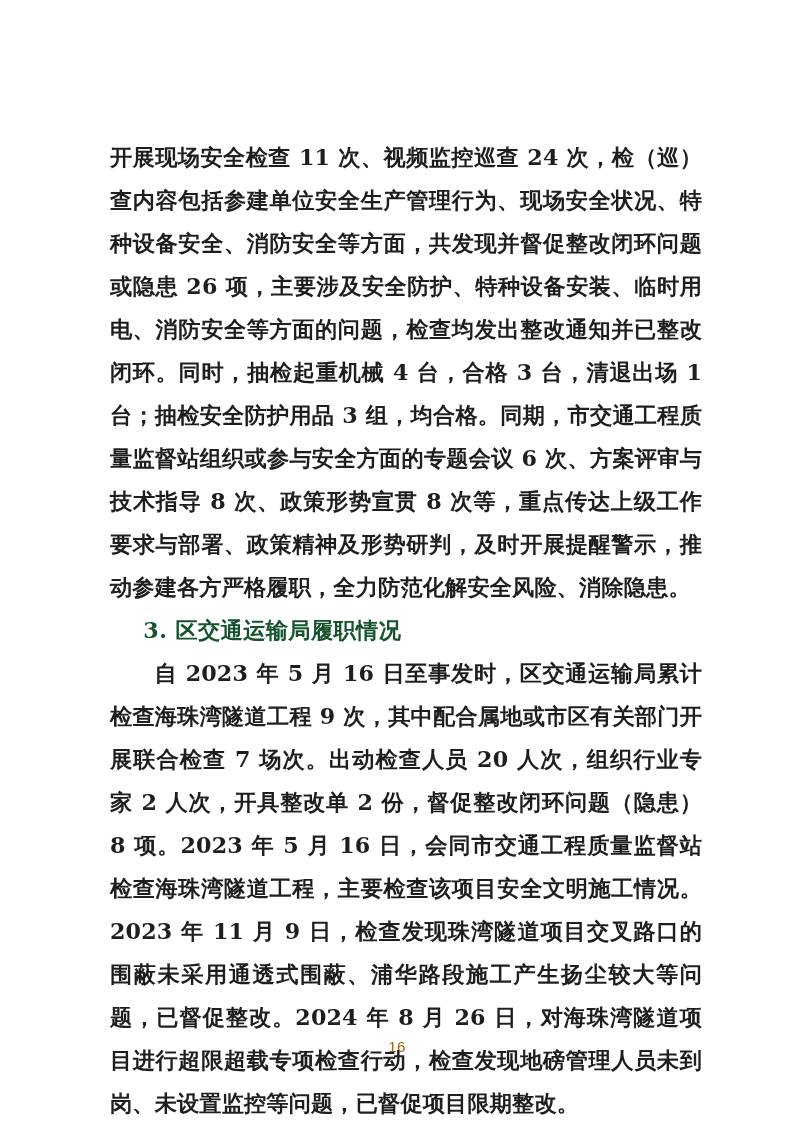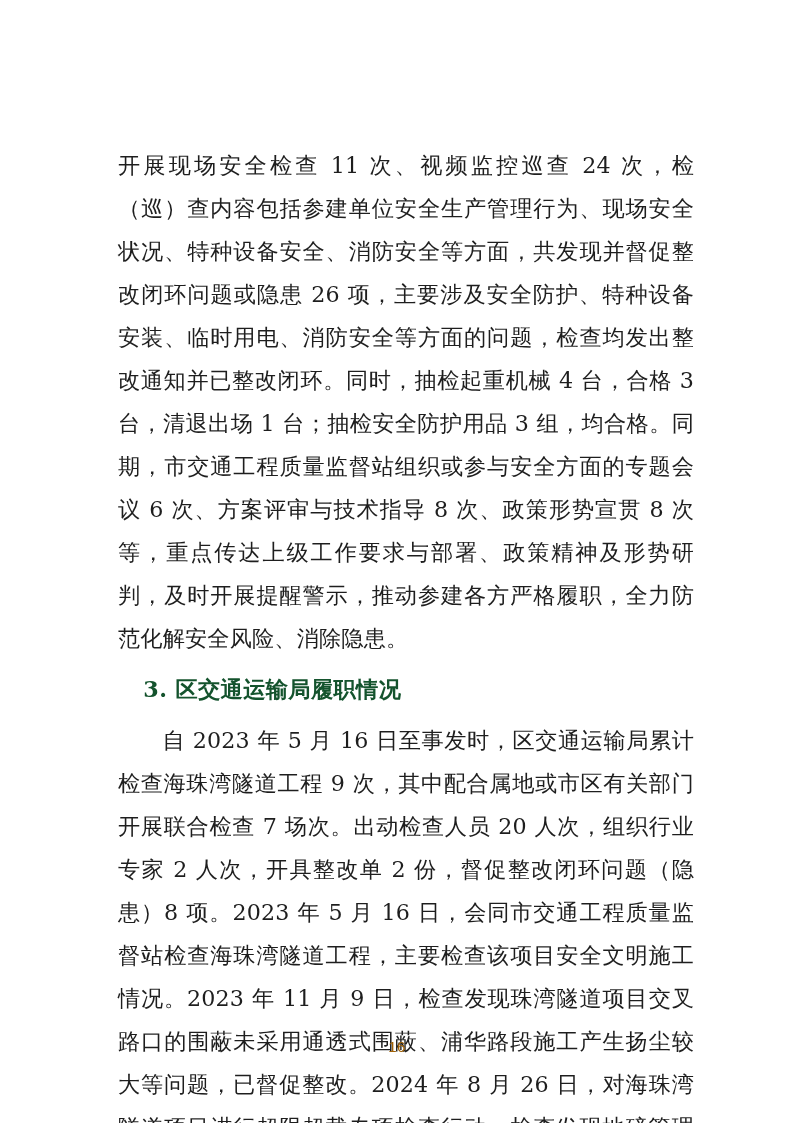--- a/index.html
+++ b/index.html
@@ -29,24 +29,24 @@
     width: 592px;
   }
 
   .para {
     font-size: 22.2px;
     line-height: 43px;
     text-align: justify;
     text-justify: inter-character;
     text-align-last: left;
     letter-spacing: 0.15px;
-    margin: 8px;
+    margin: 0;
     color: #1e1e1e;
     word-break: break-all;
-    font-weight: 400;
+    font-weight: 700;
   }
 
   .para-indent {
     text-indent: 2em;
   }
 
   .heading {
     font-size: 22.2px;
     line-height: 43px;
     font-weight: bold;

